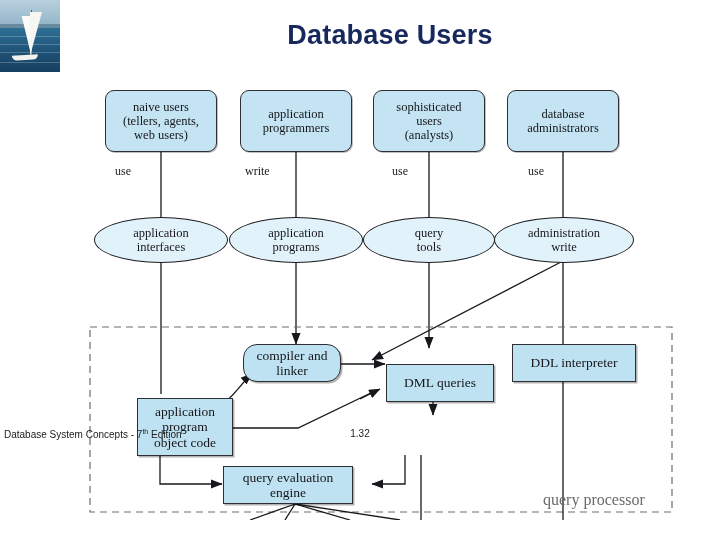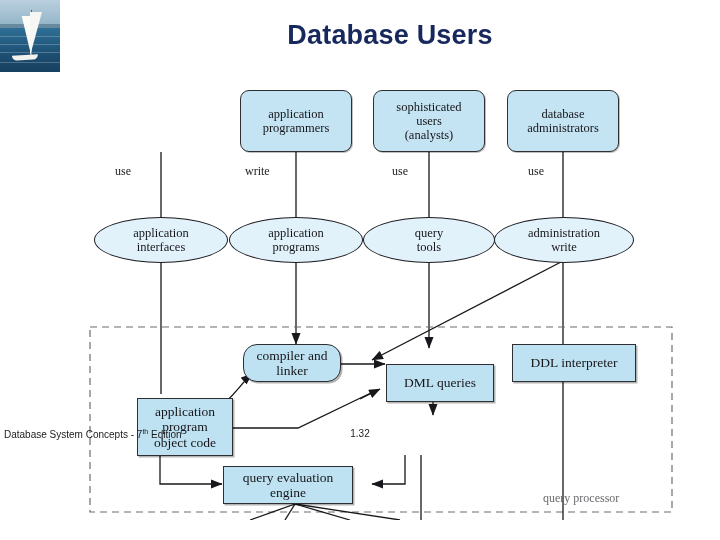--- a/index.html
+++ b/index.html
@@ -70,21 +70,21 @@
     background:#bfe2f2;border:1.4px solid #2f2f33;
     font-size:13.5px;
     box-shadow:1.5px 1.5px 0 rgba(0,0,0,.3);
   }
   .edgelabel{
     position:absolute;font-family:"Liberation Serif", serif;
     font-size:12px;color:#1a1a1e;
   }
   .qplabel{
     position:absolute;font-family:"Liberation Serif", serif;
-    font-size:12px;color:#6a6a6e;
+    font-size:16px;color:#6a6a6e;
   }
 
   
   .footer{
     position:absolute;left:0;bottom:2px;width:720px;height:18px;
     font-family:"Liberation Sans", sans-serif;
     font-size:10px;color:#1a1a1a;
   }
   .footer .left{position:absolute;left:4px;top:0;}
   .footer .center{position:absolute;left:0;top:0;width:720px;text-align:center;}
@@ -152,20 +152,25 @@
         <path d="M405,383 L405,412 L372,412" marker-end="url(#ah)"></path>
         <line x1="421" y1="383" x2="421" y2="448"></line>
 
         <line x1="295" y1="432" x2="250" y2="448"></line>
         <line x1="295" y1="432" x2="285" y2="448"></line>
         <line x1="295" y1="432" x2="350" y2="448"></line>
         <line x1="295" y1="432" x2="400" y2="448"></line>
       </g>
     </svg>
 
+    <div class="node userbox" style="left:105px;top:18px;width:112px;height:62px;">
+      <span style="white-space:pre-line">naive users
+(tellers, agents,
+web users)</span>
+    </div>
     <div class="node userbox" style="left:240px;top:18px;width:112px;height:62px;">
       <span style="white-space:pre-line">application
 programmers</span>
     </div>
     <div class="node userbox" style="left:373px;top:18px;width:112px;height:62px;">
       <span style="white-space:pre-line">sophisticated
 users
 (analysts)</span>
     </div>
     <div class="node userbox" style="left:507px;top:18px;width:112px;height:62px;">

